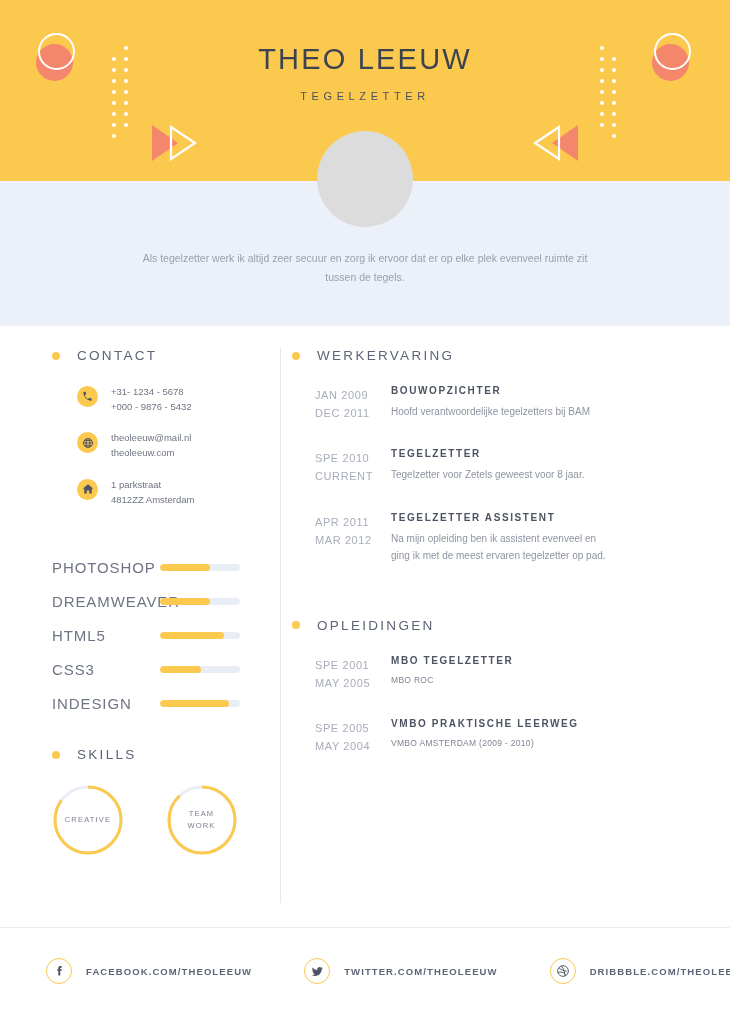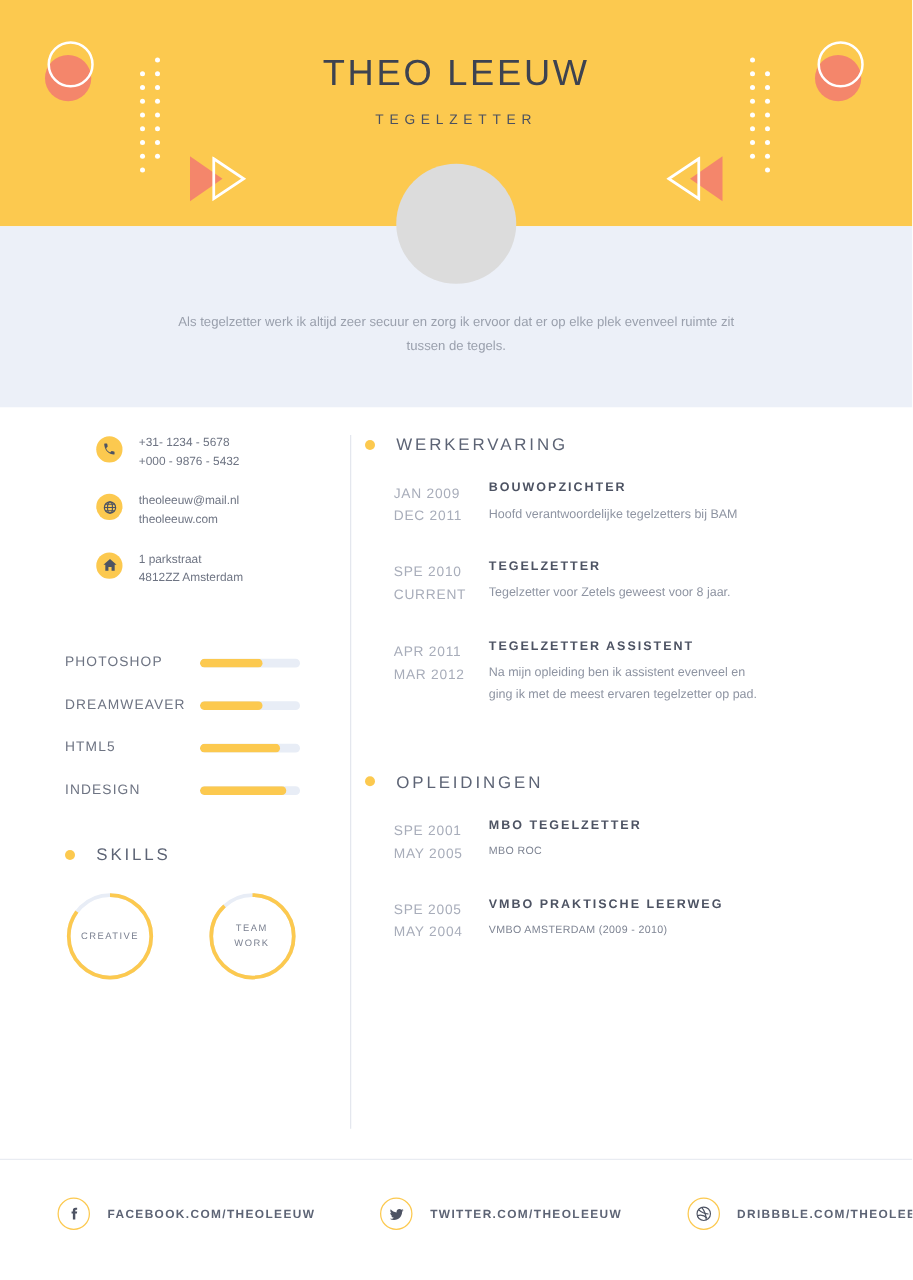--- a/index.html
+++ b/index.html
@@ -195,21 +195,21 @@
 
   
   .bars { margin-top: 4px; }
   .bar-row {
     display: flex;
     align-items: center;
     height: 34px;
   }
   .bar-label {
     width: 108px;
-    font-size: 11px;
+    font-size: 15px;
     letter-spacing: 0.9px;
     color: #6e7483;
     flex: none;
   }
   .bar-track {
     position: relative;
     width: 80px;
     height: 7px;
     border-radius: 4px;
     background: #e8edf6;
@@ -401,20 +401,24 @@
   <div class="summary-band">
     <div class="avatar"></div>
     <div class="summary-text">Als tegelzetter werk ik altijd zeer secuur en zorg ik ervoor dat er op elke plek evenveel ruimte zit tussen de tegels.</div>
   </div>
 
   <div class="body-area">
     <div class="divider-vert"></div>
 
     <div class="col-left">
 
+      <div class="section-head">
+        <div class="section-dot"></div>
+        <div class="section-title">CONTACT</div>
+      </div>
 
       <div class="contact-list">
 
         <div class="contact-row">
           <div class="contact-icon">
             <svg width="11" height="11" viewBox="0 0 24 24" fill="#4d5363">
               <path d="M6.6 10.8c1.4 2.8 3.8 5.2 6.6 6.6l2.2-2.2c.3-.3.7-.4 1-.2 1.2.4 2.4.6 3.6.6.6 0 1 .4 1 1V20c0 .6-.4 1-1 1C11.3 21 3 12.7 3 2.6c0-.6.4-1 1-1h3.4c.6 0 1 .4 1 1 0 1.3.2 2.5.6 3.6.1.4 0 .7-.2 1l-2.2 2.2z"></path>
             </svg>
           </div>
           <div class="contact-lines">
@@ -468,20 +472,26 @@
             <div class="bar-fill" style="width: 62%;"></div>
           </div>
         </div>
         <div class="bar-row">
           <div class="bar-label">HTML5</div>
           <div class="bar-track">
             <div class="bar-fill" style="width: 80%;"></div>
           </div>
         </div>
         <div class="bar-row">
+          <div class="bar-label">CSS3</div>
+          <div class="bar-track">
+            <div class="bar-fill" style="width: 51%;"></div>
+          </div>
+        </div>
+        <div class="bar-row">
           <div class="bar-label">INDESIGN</div>
           <div class="bar-track">
             <div class="bar-fill" style="width: 86%;"></div>
           </div>
         </div>
       </div>
 
       <div style="height:27px"></div>
 
       <div class="section-head">

